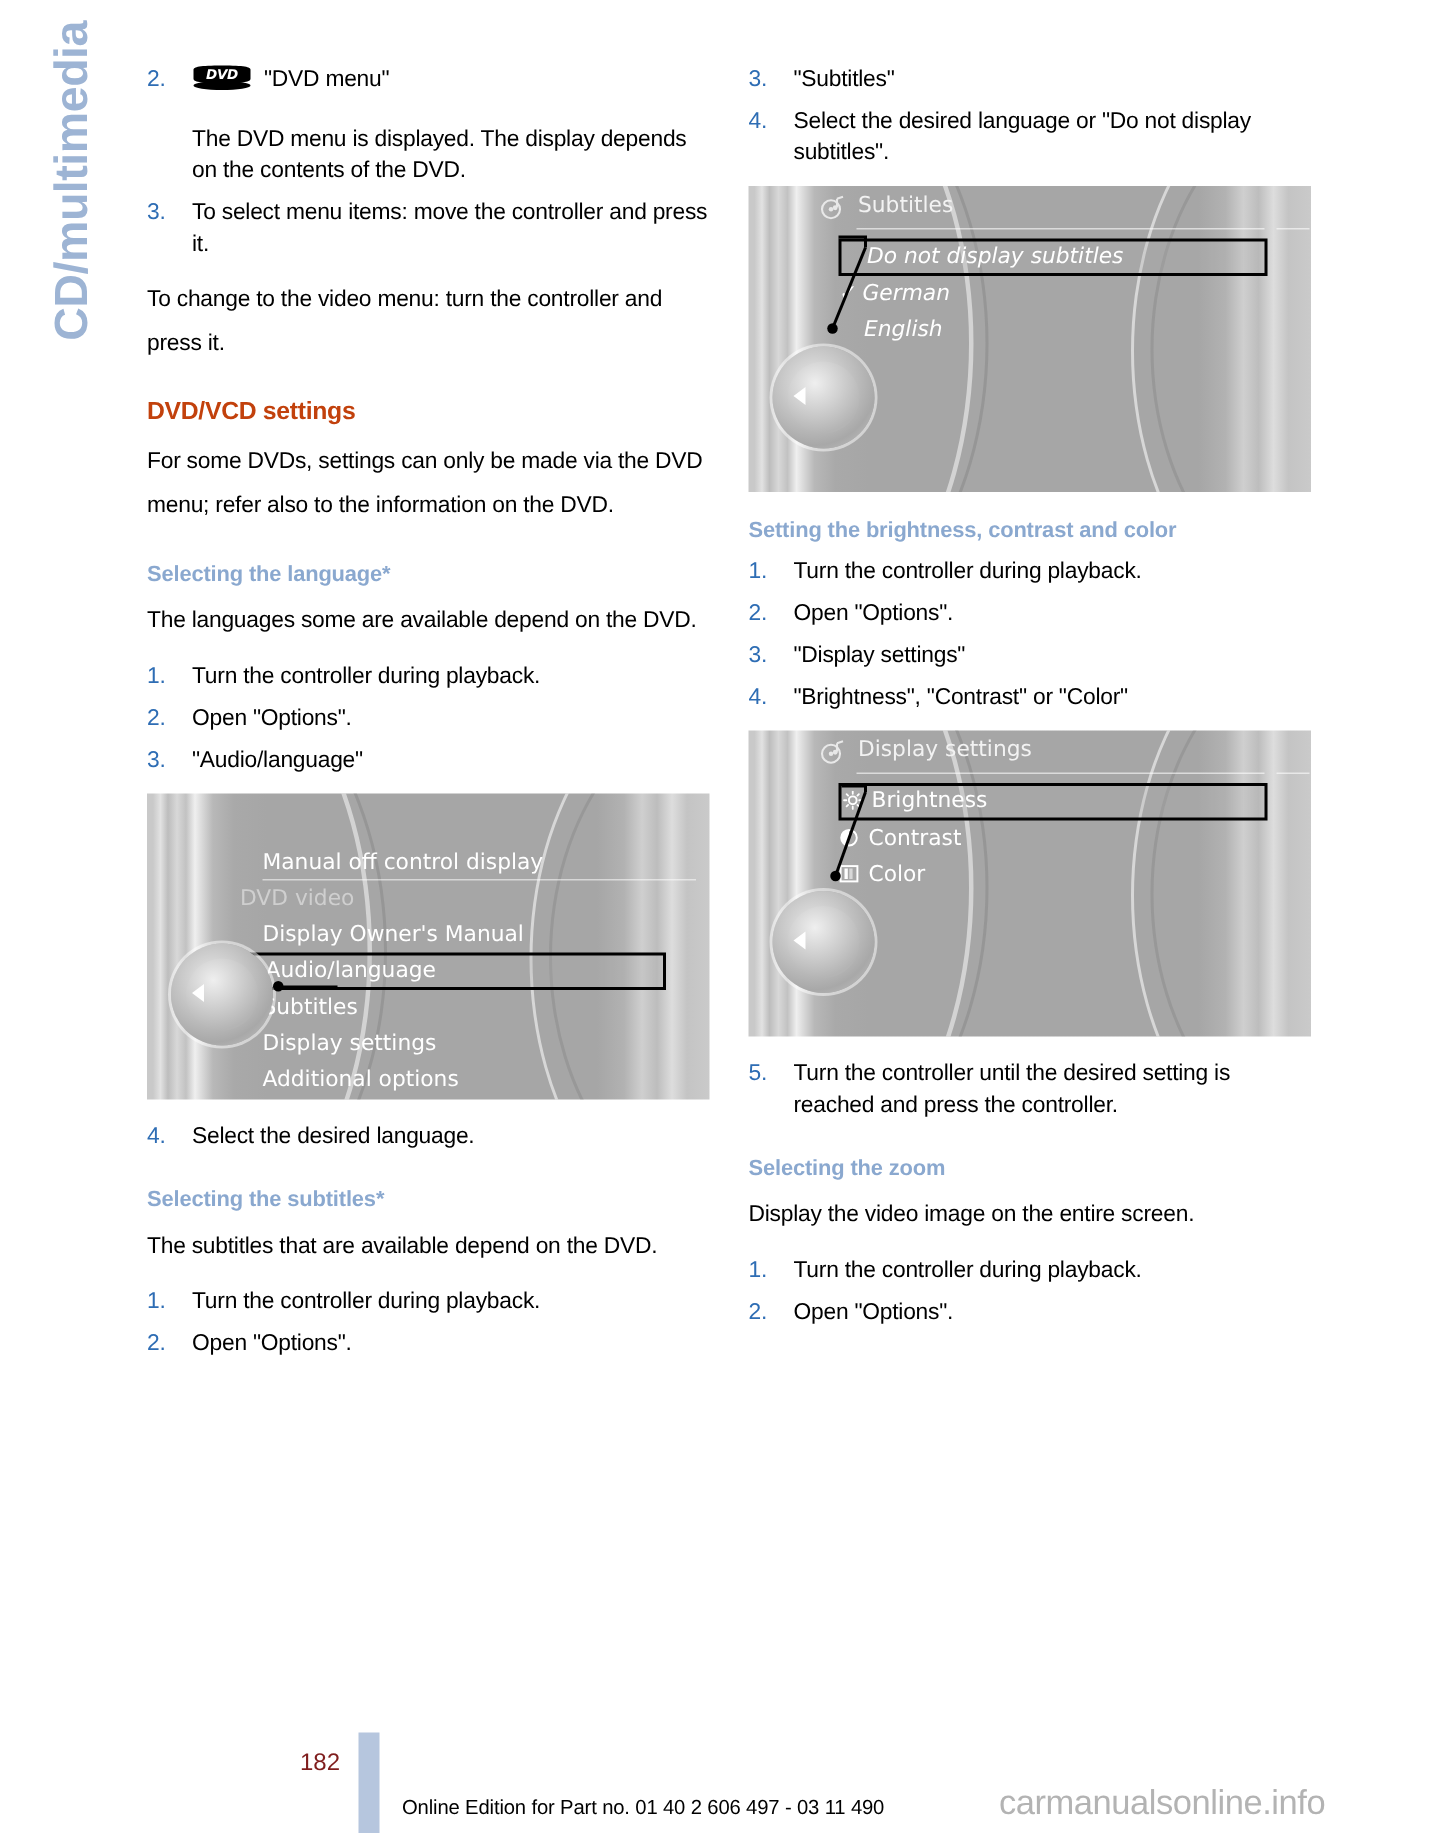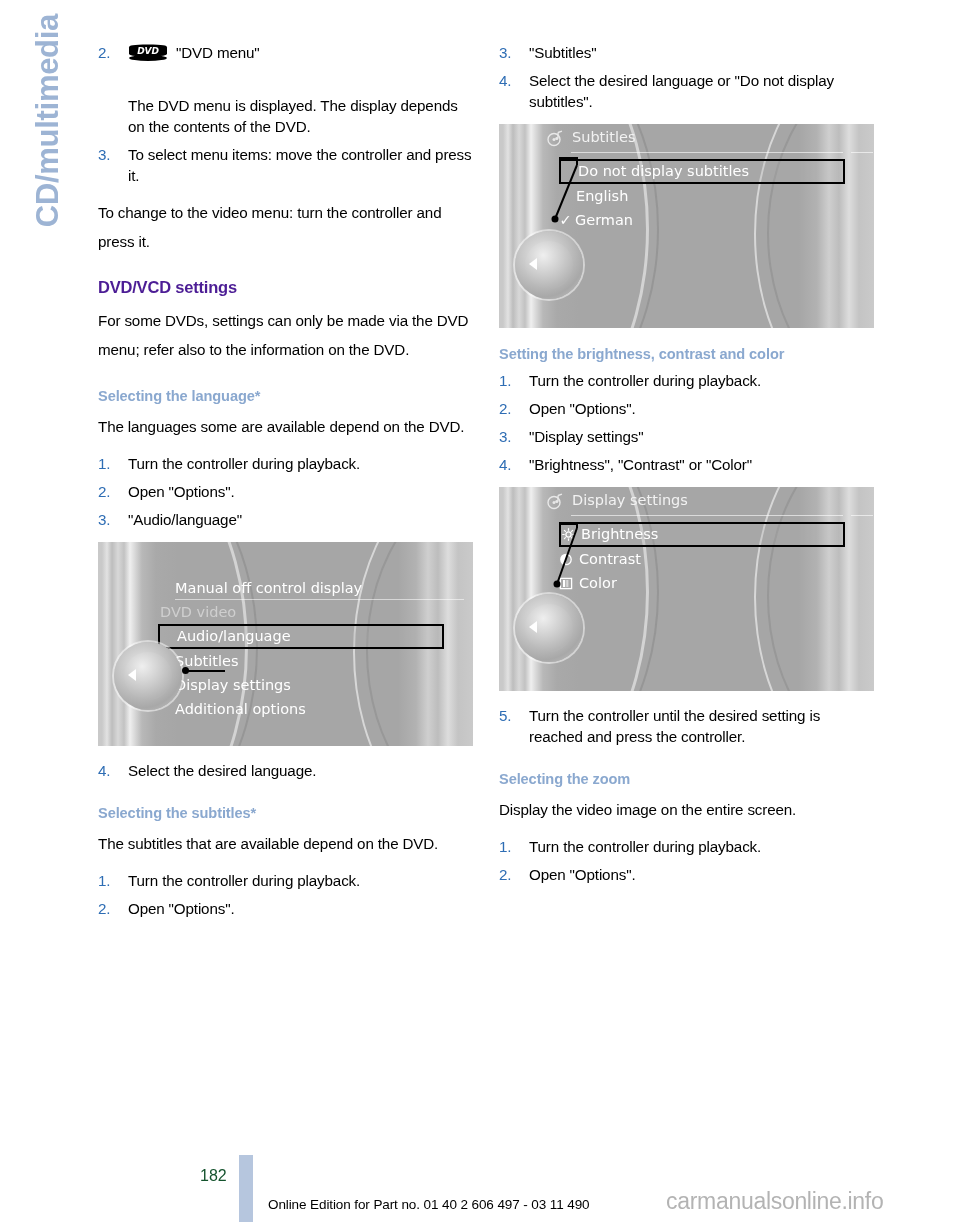--- a/index.html
+++ b/index.html
@@ -47,21 +47,21 @@
   .para {
     font-size: 15.2px;
     line-height: 29px;
     margin-bottom: 12px;
     letter-spacing: -0.15px;
   }
 
   h2.sec {
     font-size: 16.5px;
     font-weight: bold;
-    color: #4c1d95;
+    color: #c2410c;
     margin: 22px 0 9px 0;
     letter-spacing: -0.2px;
   }
   h3.sub {
     font-size: 14.6px;
     font-weight: bold;
     color: #8aa8cf;
     margin: 24px 0 8px 0;
     letter-spacing: -0.1px;
   }
@@ -231,21 +231,21 @@
     background: #000;
     height: 2px;
     transform-origin: 0 50%;
   }
 
   
   .footer-num {
     position: absolute;
     left: 200px; bottom: 37px;
     font-size: 16px;
-    color: #14532d;
+    color: #7f1d1d;
   }
   .footer-bar {
     position: absolute;
     left: 239px; bottom: 0px;
     width: 14px; height: 67px;
     background: #b6c6de;
   }
   .footer-text {
     position: absolute;
     left: 268px; bottom: 10px;
@@ -275,21 +275,21 @@
   <ol class="steps">
     <li>
       <span class="num">2.</span>
       <span class="dvd-logo">
         <svg width="40" height="17" viewBox="0 0 40 17" xmlns="http://www.w3.org/2000/svg">
           <ellipse cx="20" cy="14" rx="19" ry="3" fill="#000"></ellipse>
           <path d="M1 3.5 C1 1.5 5 0.6 20 0.6 C35 0.6 39 1.5 39 3.5 L39 9.5 C39 11.5 35 12.4 20 12.4 C5 12.4 1 11.5 1 9.5 Z" fill="#000"></path>
           <text x="20" y="9.8" font-family="DejaVu Sans, sans-serif" font-size="9" font-weight="bold" font-style="italic" fill="#fff" text-anchor="middle">DVD</text>
         </svg>
       </span><span>"DVD menu"</span>
-      <span class="cont" style="margin-top:22px">The DVD menu is displayed. The display depends on the contents of the DVD.</span>
+      <span class="cont" style="margin-top:10px">The DVD menu is displayed. The display depends on the contents of the DVD.</span>
     </li>
     <li>
       <span class="num">3.</span>
       <span>To select menu items: move the controller and press it.</span>
     </li>
   </ol>
 
   <p class="para">To change to the video menu: turn the controller and press it.</p>
 
   <h2 class="sec">DVD/VCD settings</h2>
@@ -316,20 +316,21 @@
   <div class="idrive">
     <div class="arc arc1"></div>
     <div class="arc arc2"></div>
     <div class="arc arc3"></div>
     <div class="arc arc4"></div>
 
 
     <div class="menu">
       <div class="mi rule-under">Manual off control display</div>
       <div class="mi dim">DVD video</div>
+      <div class="mi">Display Owner's Manual</div>
       <div class="mi sel">Audio/language</div>
       <div class="mi">Subtitles</div>
       <div class="mi">Display settings</div>
       <div class="mi">Additional options</div>
     </div>
 
     <div class="knob-wrap">
       <div class="knob-outer"></div>
       <div class="knob-inner"></div>
       <div class="knob-arrow"></div>
@@ -389,26 +390,26 @@
           <path d="M12 2.5 L12 8.2" stroke="#e8e8e8" stroke-width="1.4" fill="none"></path>
           <path d="M12 2.5 L16 1.2" stroke="#e8e8e8" stroke-width="1.4" fill="none"></path>
           <circle cx="10.8" cy="8.5" r="1.6" fill="#e8e8e8"></circle>
         </svg>
       </span>
       <span class="title-text">Subtitles</span>
       <div class="title-rule"></div>
       <div class="title-rule2"></div>
     </div>
 
-    <div class="menu" style="top:35px;">
+    <div class="menu" style="top:35px;font-style:italic;">
       <div class="mi sel">Do not display subtitles</div>
-      <div class="mi">English</div>
       <div class="mi">
         <span class="tick">✓</span><span>German</span>
       </div>
+      <div class="mi">English</div>
     </div>
 
     <div class="knob-wrap" style="top:103px;">
       <div class="knob-outer"></div>
       <div class="knob-inner"></div>
       <div class="knob-arrow"></div>
     </div>
     <div class="lead" style="left:0;top:0;width:375px;height:204px;">
       <svg width="375" height="204" style="position:absolute;left:0;top:0;">
         <polyline points="78,41 78,34 60,34" fill="none" stroke="#000" stroke-width="2"></polyline>

